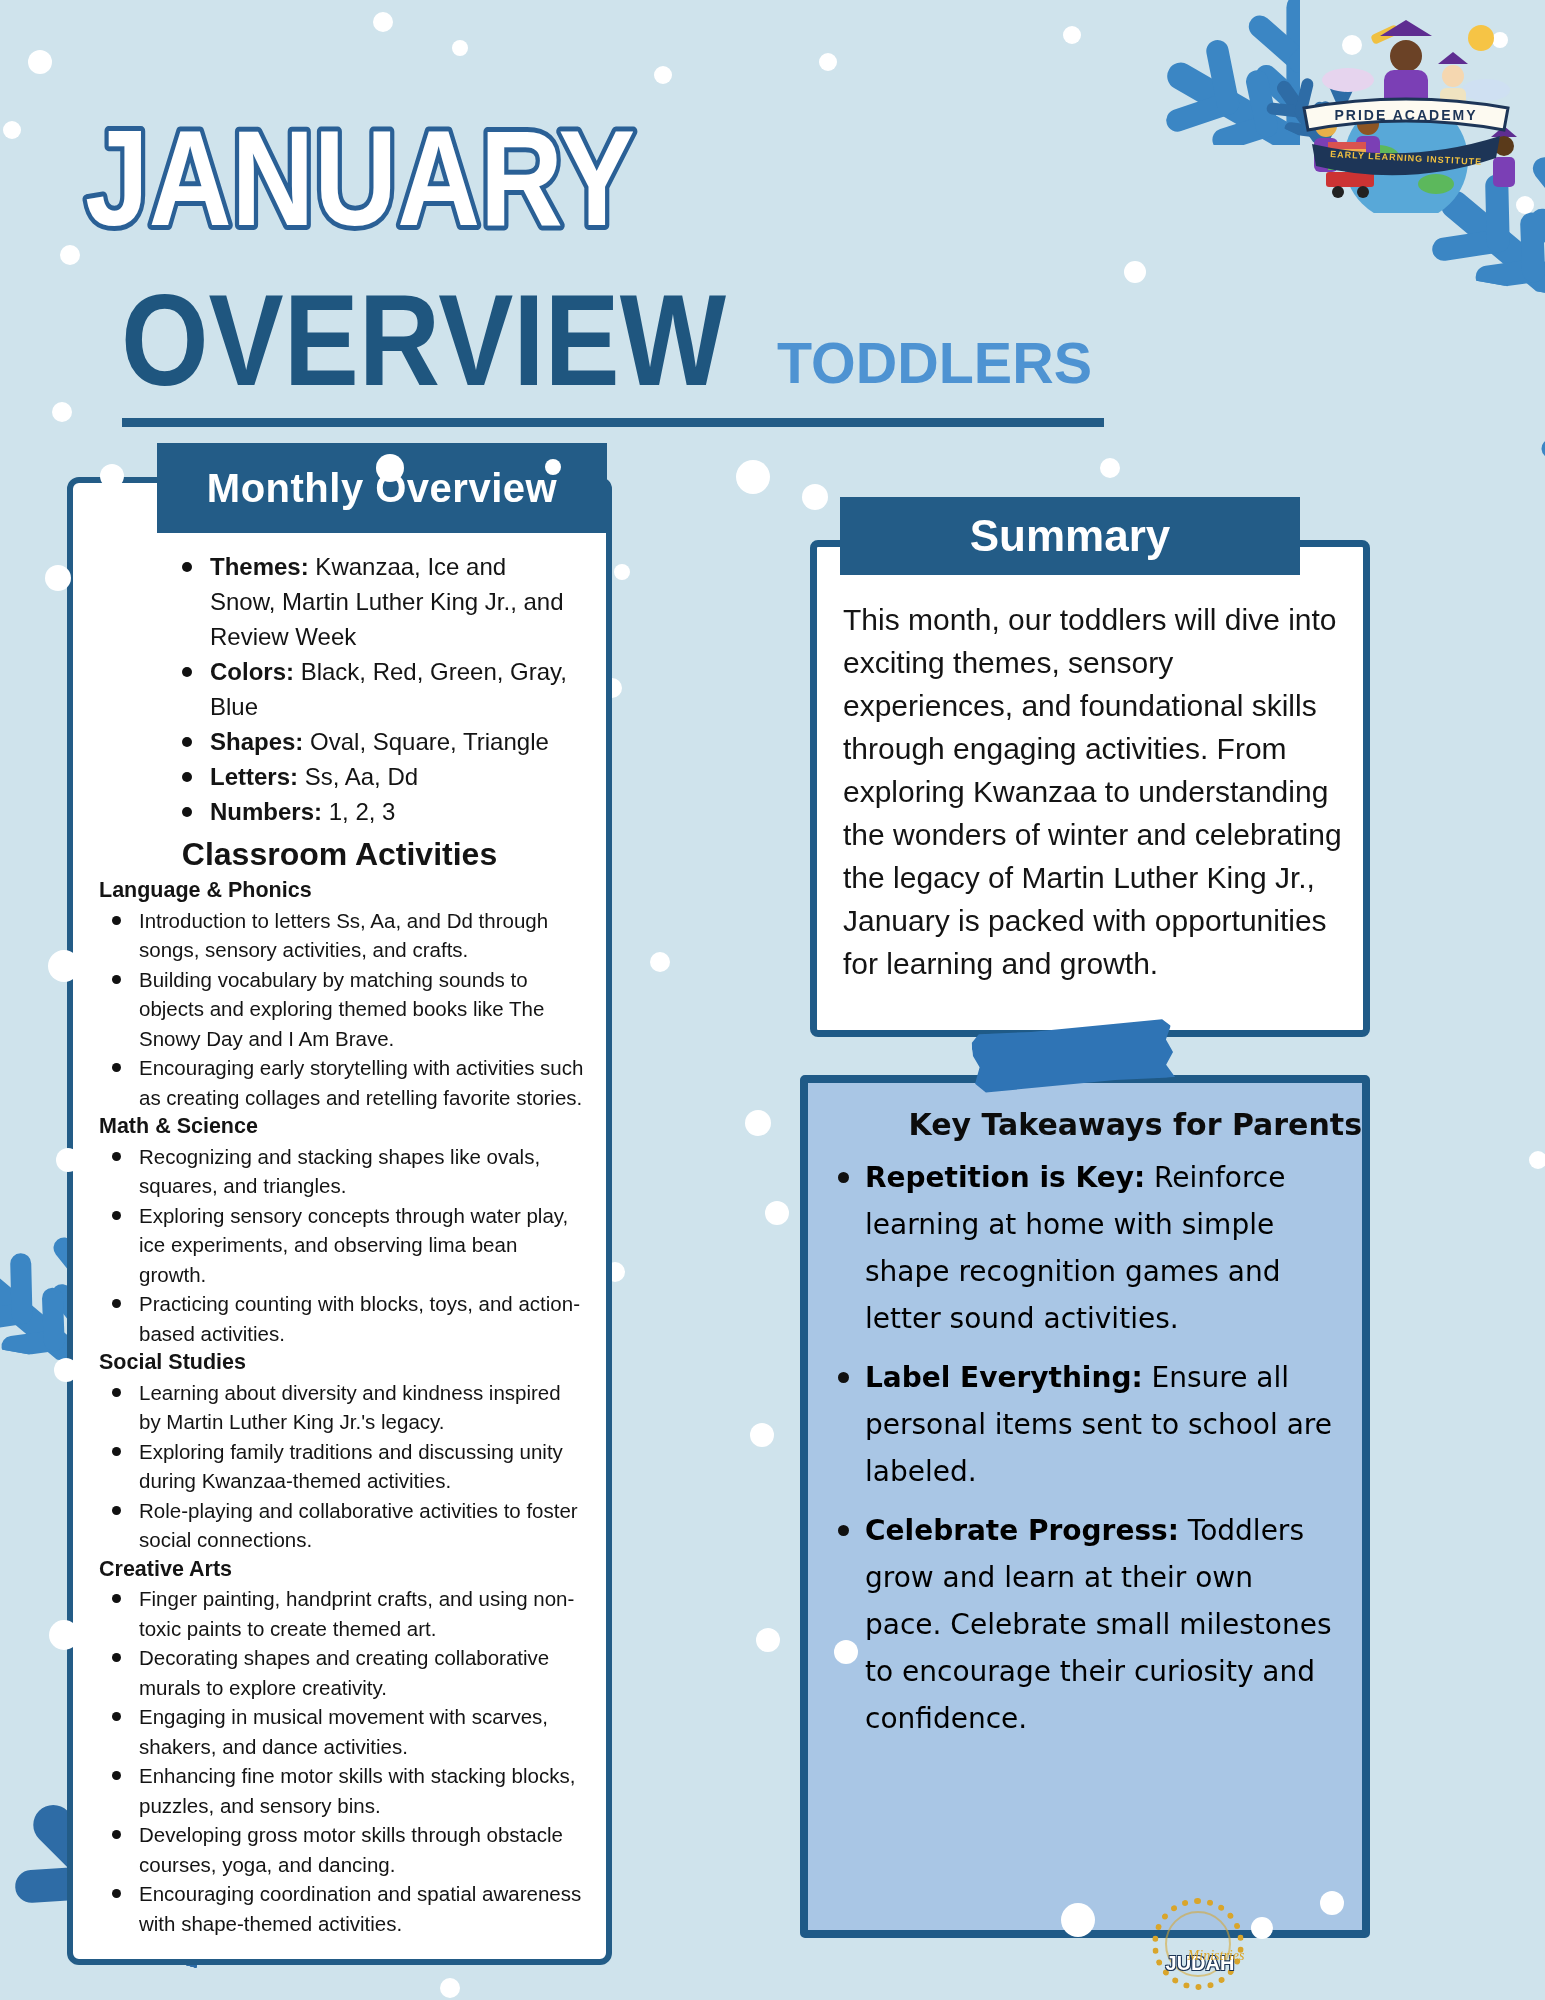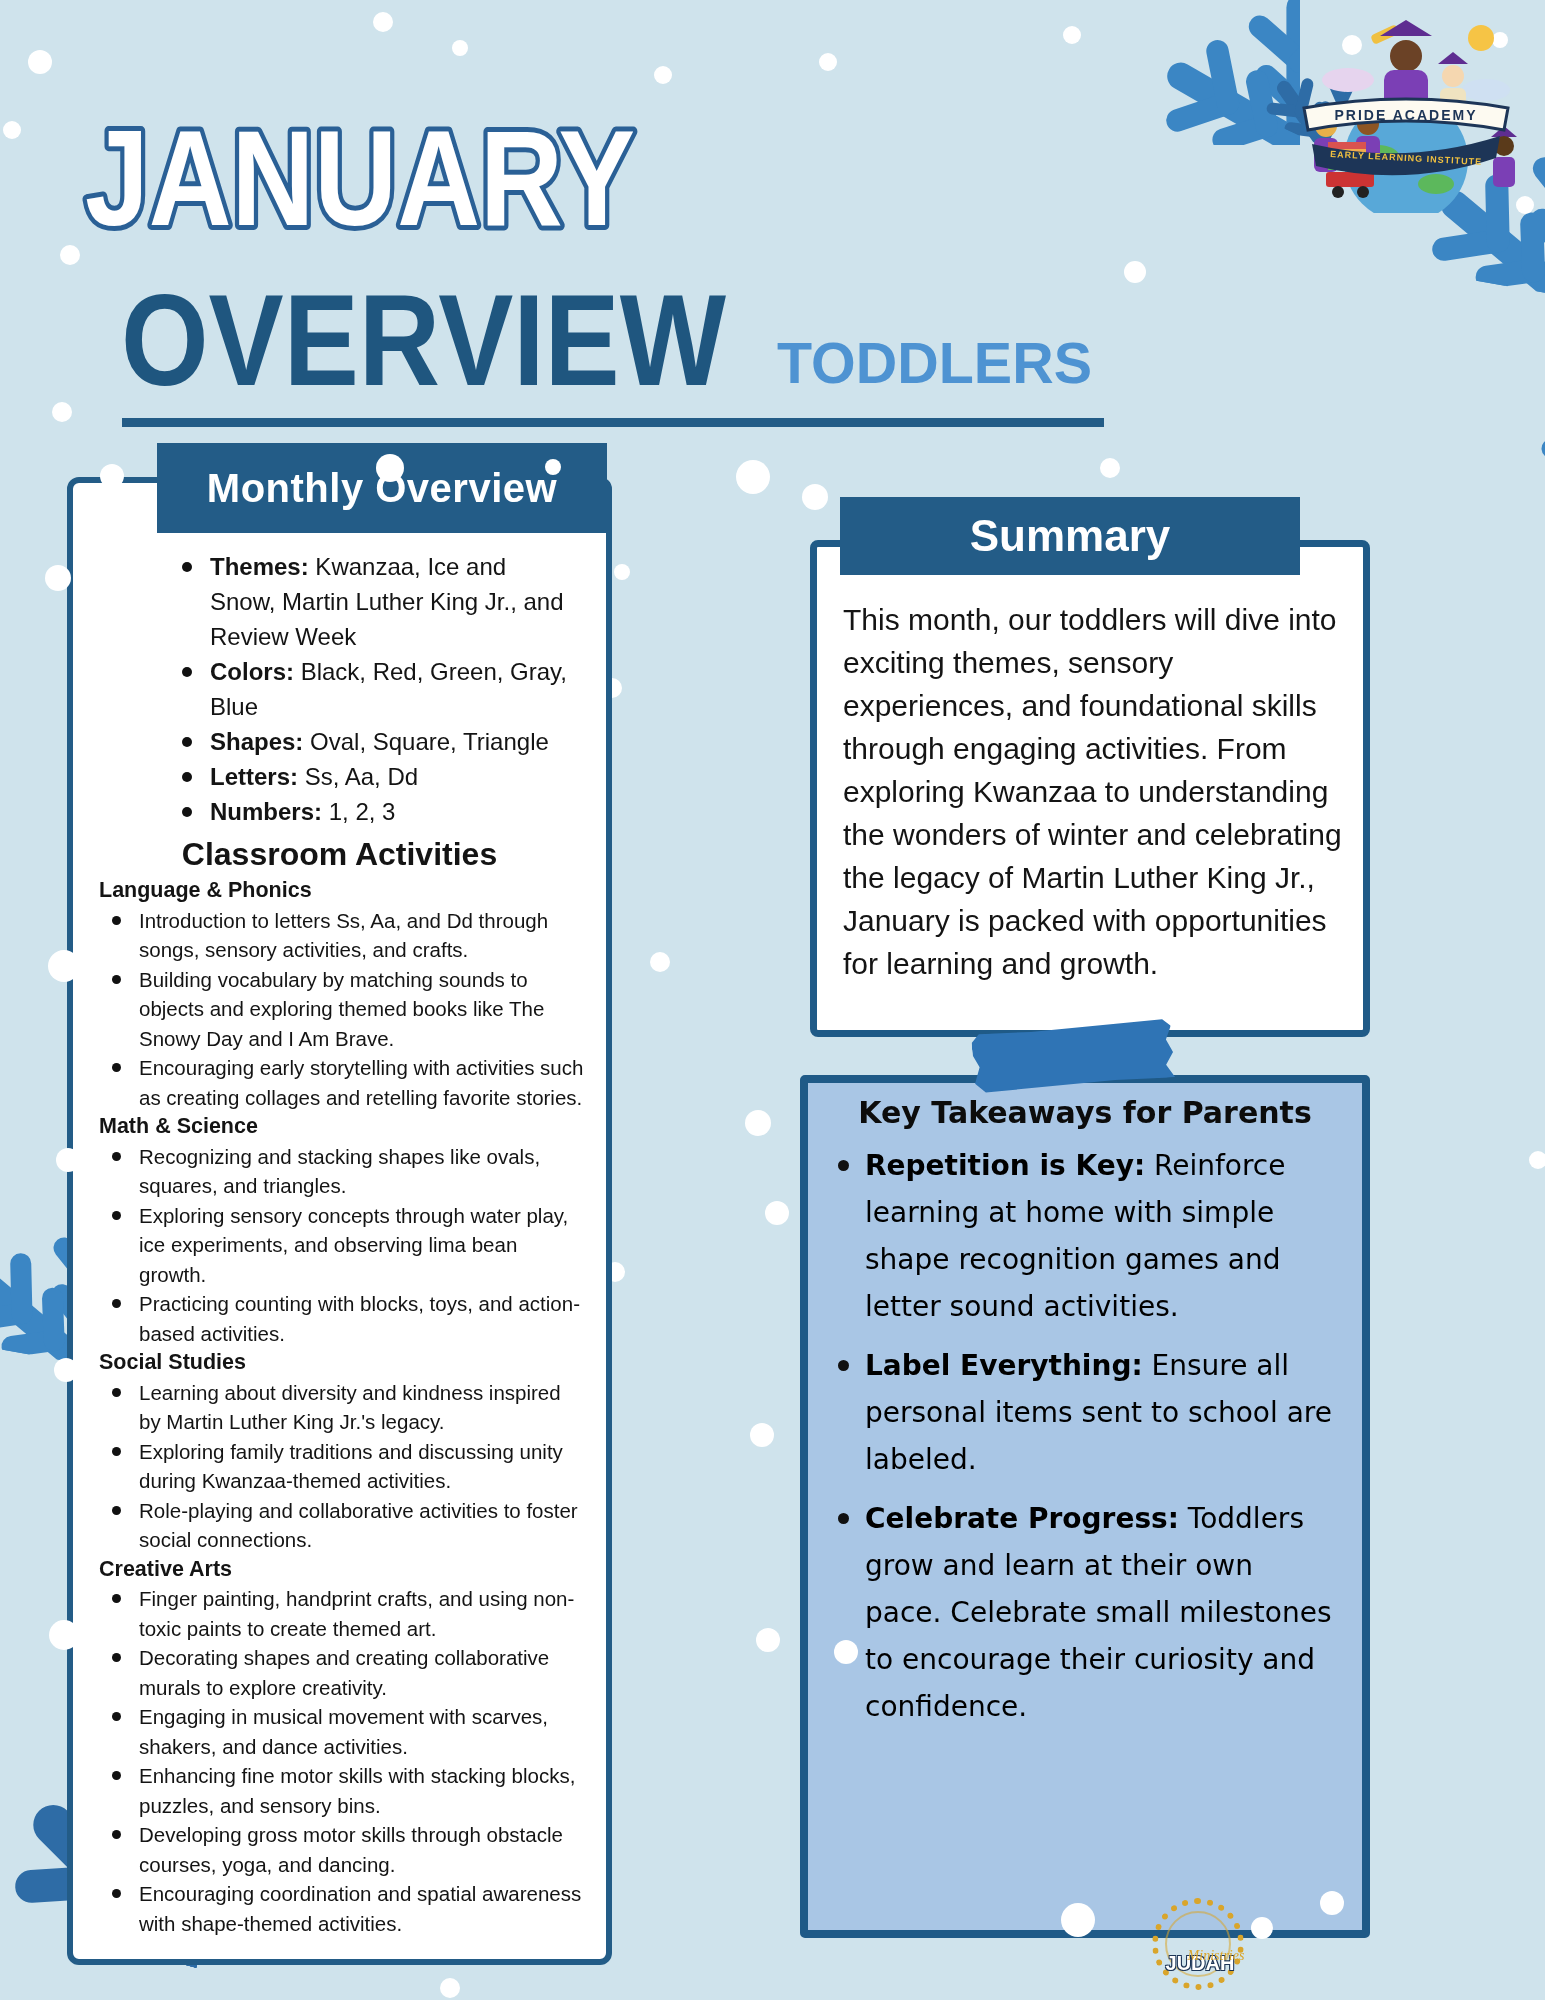--- a/index.html
+++ b/index.html
@@ -38,21 +38,21 @@
   #summary-header span{color:#ffffff;font-weight:bold;font-size:44px;}
   #summary-box{position:absolute;left:810px;top:540px;width:560px;height:497px;background:#ffffff;
     border:7px solid #1f5a87;border-radius:8px;box-sizing:border-box;z-index:3;}
   #summary-text{position:absolute;left:843px;top:598px;width:505px;font-size:30px;line-height:43px;z-index:5;}
   #tape{position:absolute;left:973px;top:1026px;width:200px;height:60px;background:#2f74b5;z-index:6;
     transform:rotate(-5deg);
     clip-path:polygon(0 14%,4% 0,30% 4%,96% 2%,100% 14%,97% 36%,100% 58%,96% 78%,100% 100%,70% 96%,5% 98%,0 82%,3% 55%,0 34%);}
   #takeaways-box{position:absolute;left:800px;top:1075px;width:570px;height:863px;background:#a9c6e5;
     border:8px solid #1f5a87;border-radius:5px;box-sizing:border-box;z-index:3;
     font-family:"DejaVu Sans",sans-serif;}
-  #takeaways-heading{margin-top:12px;text-align:center;font-size:30px;font-weight:bold;color:#0c0c0c;}
+  #takeaways-heading{margin-top:24px;text-align:right;font-size:30px;font-weight:bold;color:#0c0c0c;}
   .tk-list{list-style:none;margin:12px 0 0 0;padding:0 28px 0 57px;font-size:28px;line-height:47px;color:#000000;}
   .tk-list li{position:relative;margin-bottom:12px;}
   .tk-list li::before{content:"";position:absolute;left:-27px;top:18px;width:11px;height:11px;border-radius:50%;background:#111;}
   
   #pride-logo{position:absolute;left:1268px;top:8px;width:277px;height:205px;z-index:5;}
   #judah-logo{position:absolute;left:1150px;top:1896px;width:100px;height:96px;z-index:7;}
   #judah-ring{position:absolute;left:2px;top:2px;width:92px;height:92px;border:6px dotted #d9a52b;
     border-radius:50%;box-sizing:border-box;}
   #judah-ring::after{content:"";position:absolute;inset:7px;border:2px solid rgba(217,165,43,0.55);border-radius:50%;}
   #judah-name{position:absolute;left:0;top:30px;width:100%;text-align:center;font-weight:bold;font-size:20px;color:#fff;

